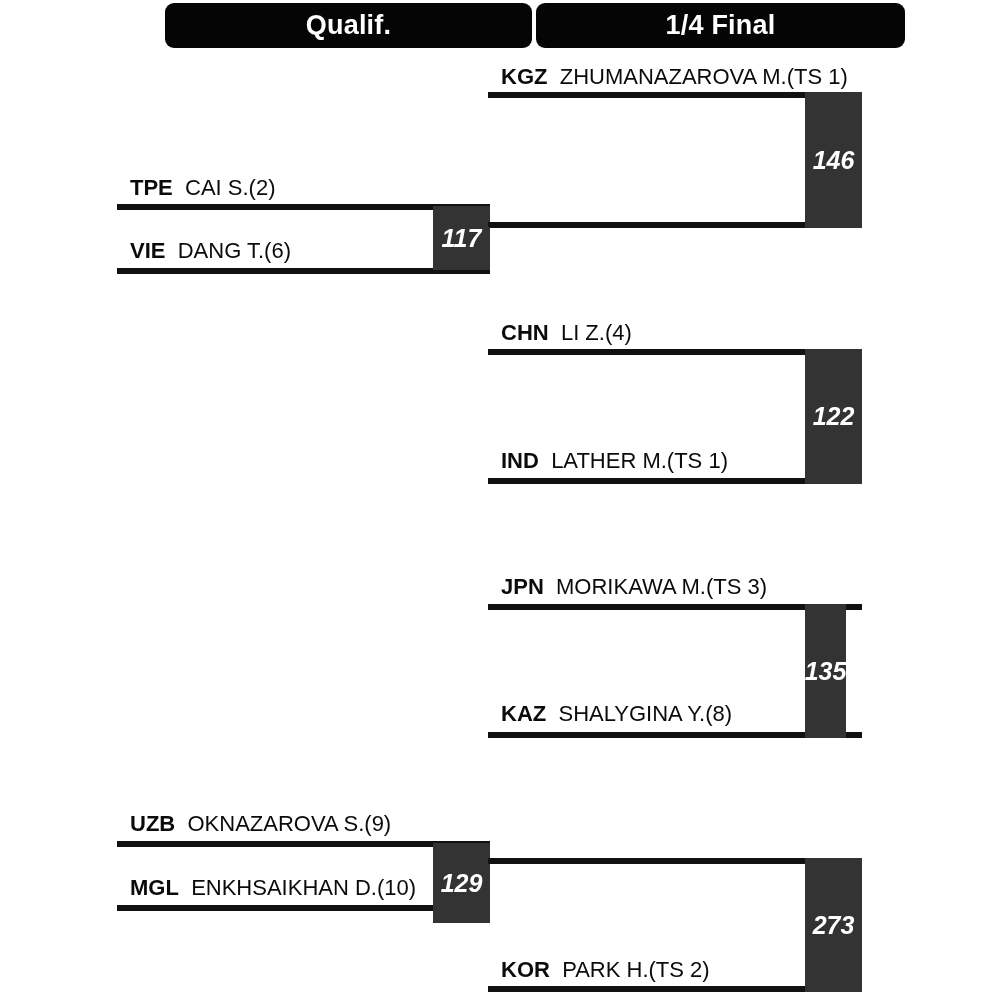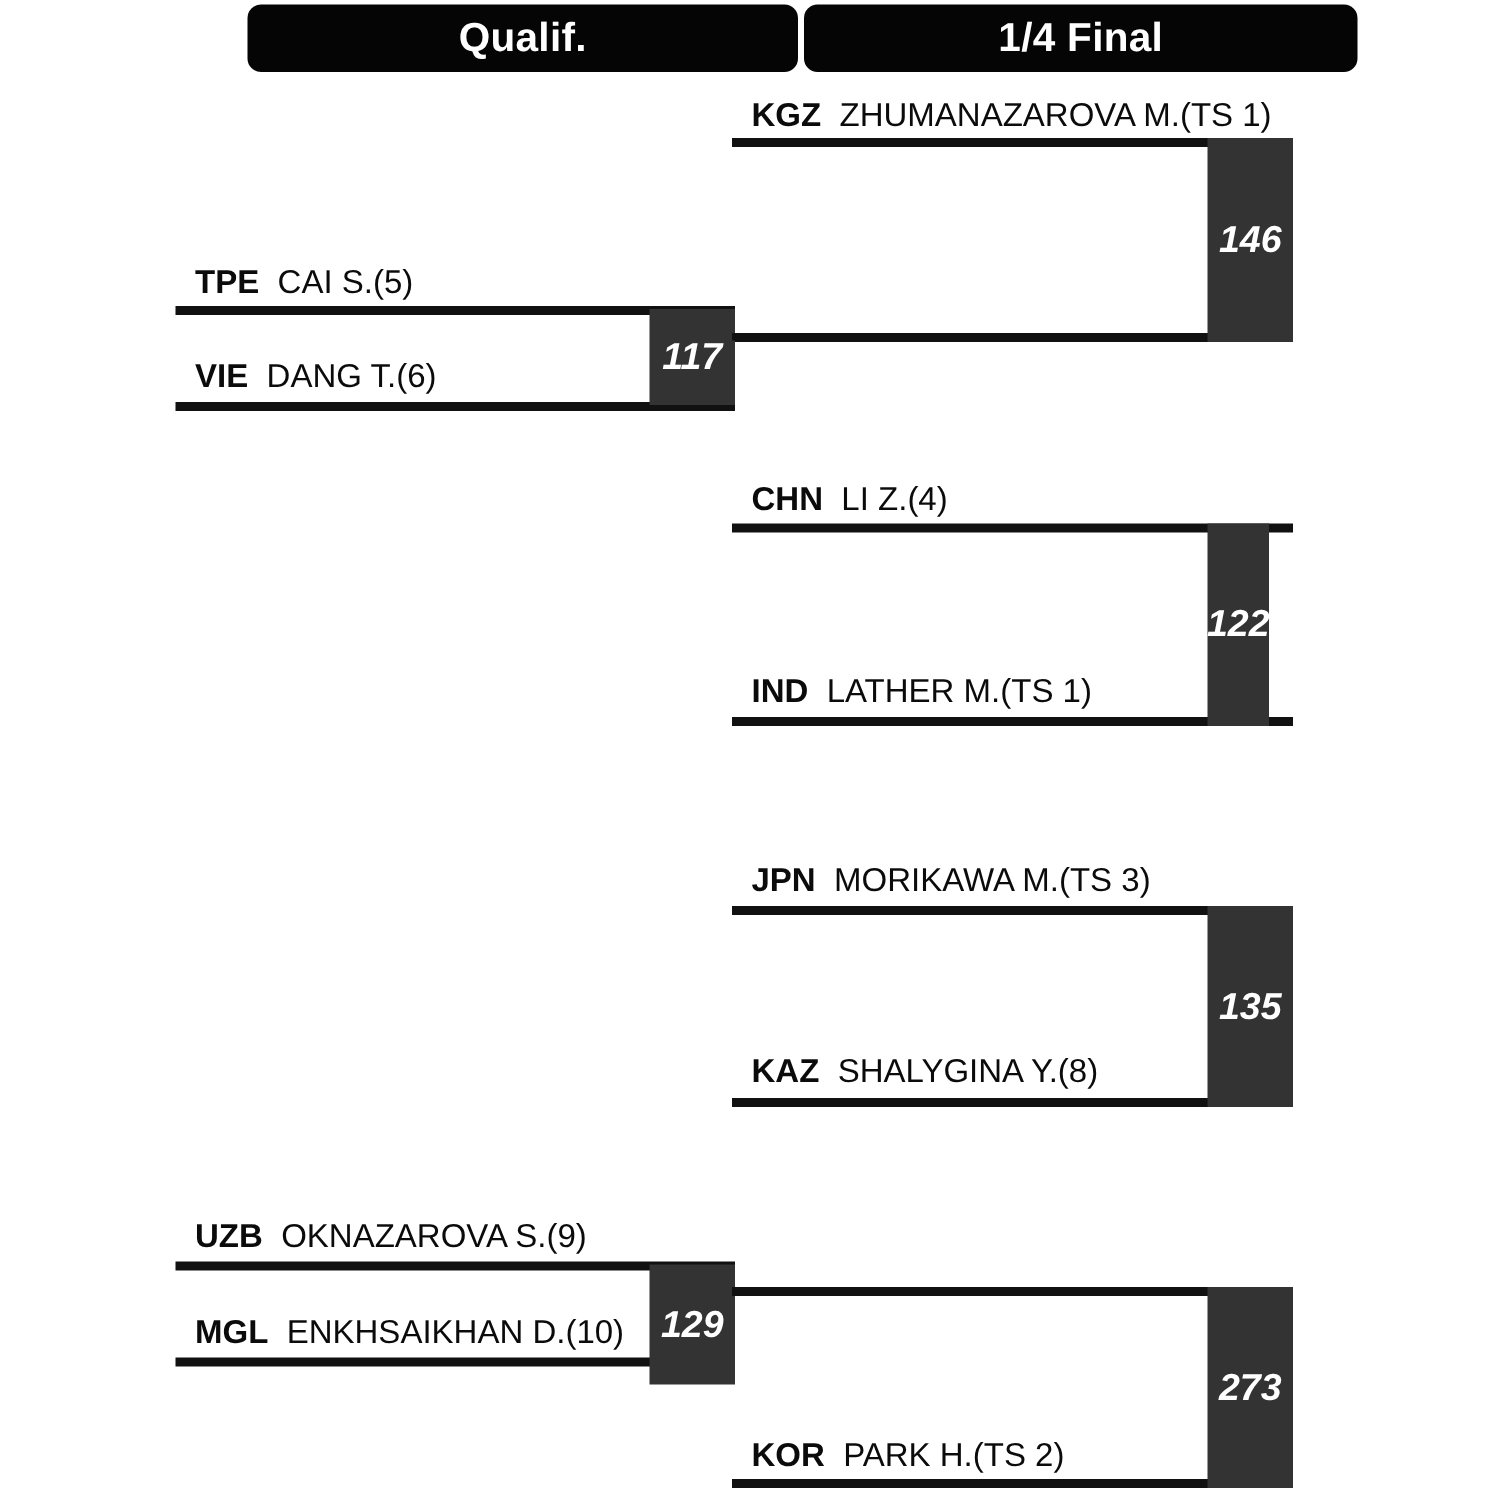--- a/index.html
+++ b/index.html
@@ -91,21 +91,21 @@
   <div class="hline" style="left:488px; top:92px; width:374px;"></div>
 
   <div class="hline" style="left:488px; top:222px; width:374px;"></div>
 
   <div class="score-box" style="left:805px; top:92px; width:57px; height:136px;">146</div>
 </div>
 
 <div>
   <div class="competitor" style="left:130px; top:177px;">
     <span class="noc">TPE&nbsp;</span>
-    <span class="nm">CAI S.(5)</span>
+    <span class="nm">CAI S.(2)</span>
   </div>
   <div class="competitor" style="left:130px; top:240px;">
     <span class="noc">VIE&nbsp;</span>
     <span class="nm">DANG T.(6)</span>
   </div>
 
   <div class="hline" style="left:117px; top:204px; width:373px;"></div>
 
   <div class="hline" style="left:117px; top:268px; width:373px;"></div>
 
@@ -118,35 +118,35 @@
   <div class="competitor" style="left:501px; top:322px;">
     <span class="noc">CHN&nbsp;</span>
     <span class="nm">LI Z.(4)</span>
   </div>
   <div class="competitor" style="left:501px; top:450px;">
     <span class="noc">IND&nbsp;</span>
     <span class="nm">LATHER M.(TS 1)</span>
   </div>
   <div class="hline" style="left:488px; top:349px; width:374px;"></div>
   <div class="hline" style="left:488px; top:478px; width:374px;"></div>
-  <div class="score-box" style="left:805px; top:349px; width:41px; height:135px;">122</div>
+  <div class="score-box" style="left:805px; top:349px; width:57px; height:135px;">122</div>
 </div>
 
 <div>
   <div class="competitor" style="left:501px; top:576px;">
     <span class="noc">JPN&nbsp;</span>
     <span class="nm">MORIKAWA M.(TS 3)</span>
   </div>
   <div class="competitor" style="left:501px; top:703px;">
     <span class="noc">KAZ&nbsp;</span>
     <span class="nm">SHALYGINA Y.(8)</span>
   </div>
   <div class="hline" style="left:488px; top:604px; width:374px;"></div>
   <div class="hline" style="left:488px; top:732px; width:374px;"></div>
-  <div class="score-box" style="left:805px; top:604px; width:57px; height:134px;">135</div>
+  <div class="score-box" style="left:805px; top:604px; width:41px; height:134px;">135</div>
 </div>
 
 <div>
   <div class="competitor" style="left:130px; top:813px;">
     <span class="noc">UZB&nbsp;</span>
     <span class="nm">OKNAZAROVA S.(9)</span>
   </div>
   <div class="competitor" style="left:130px; top:877px;">
     <span class="noc">MGL&nbsp;</span>
     <span class="nm">ENKHSAIKHAN D.(10)</span>

